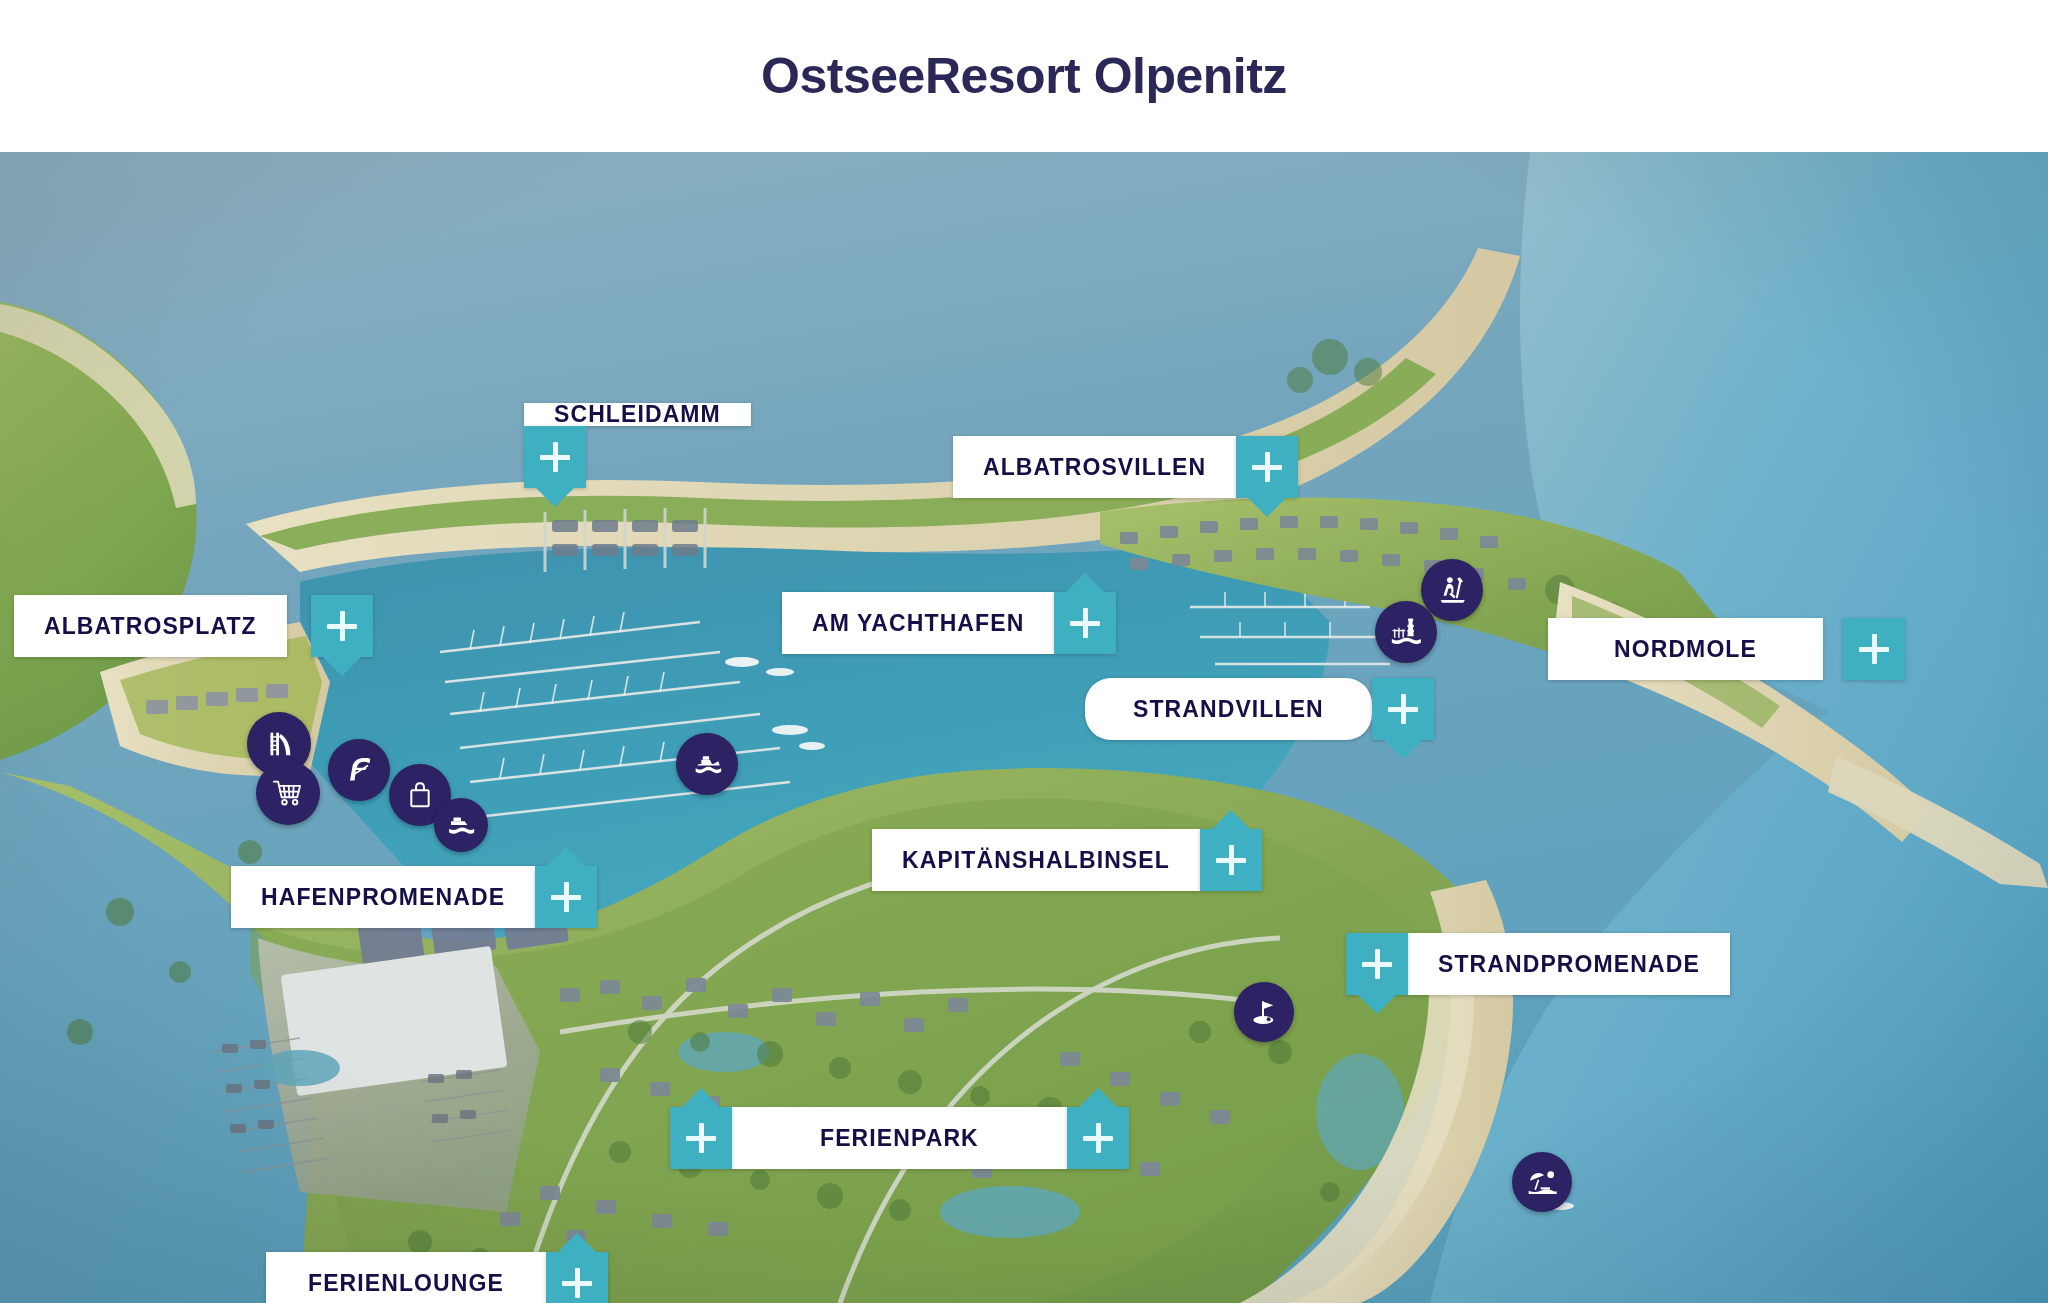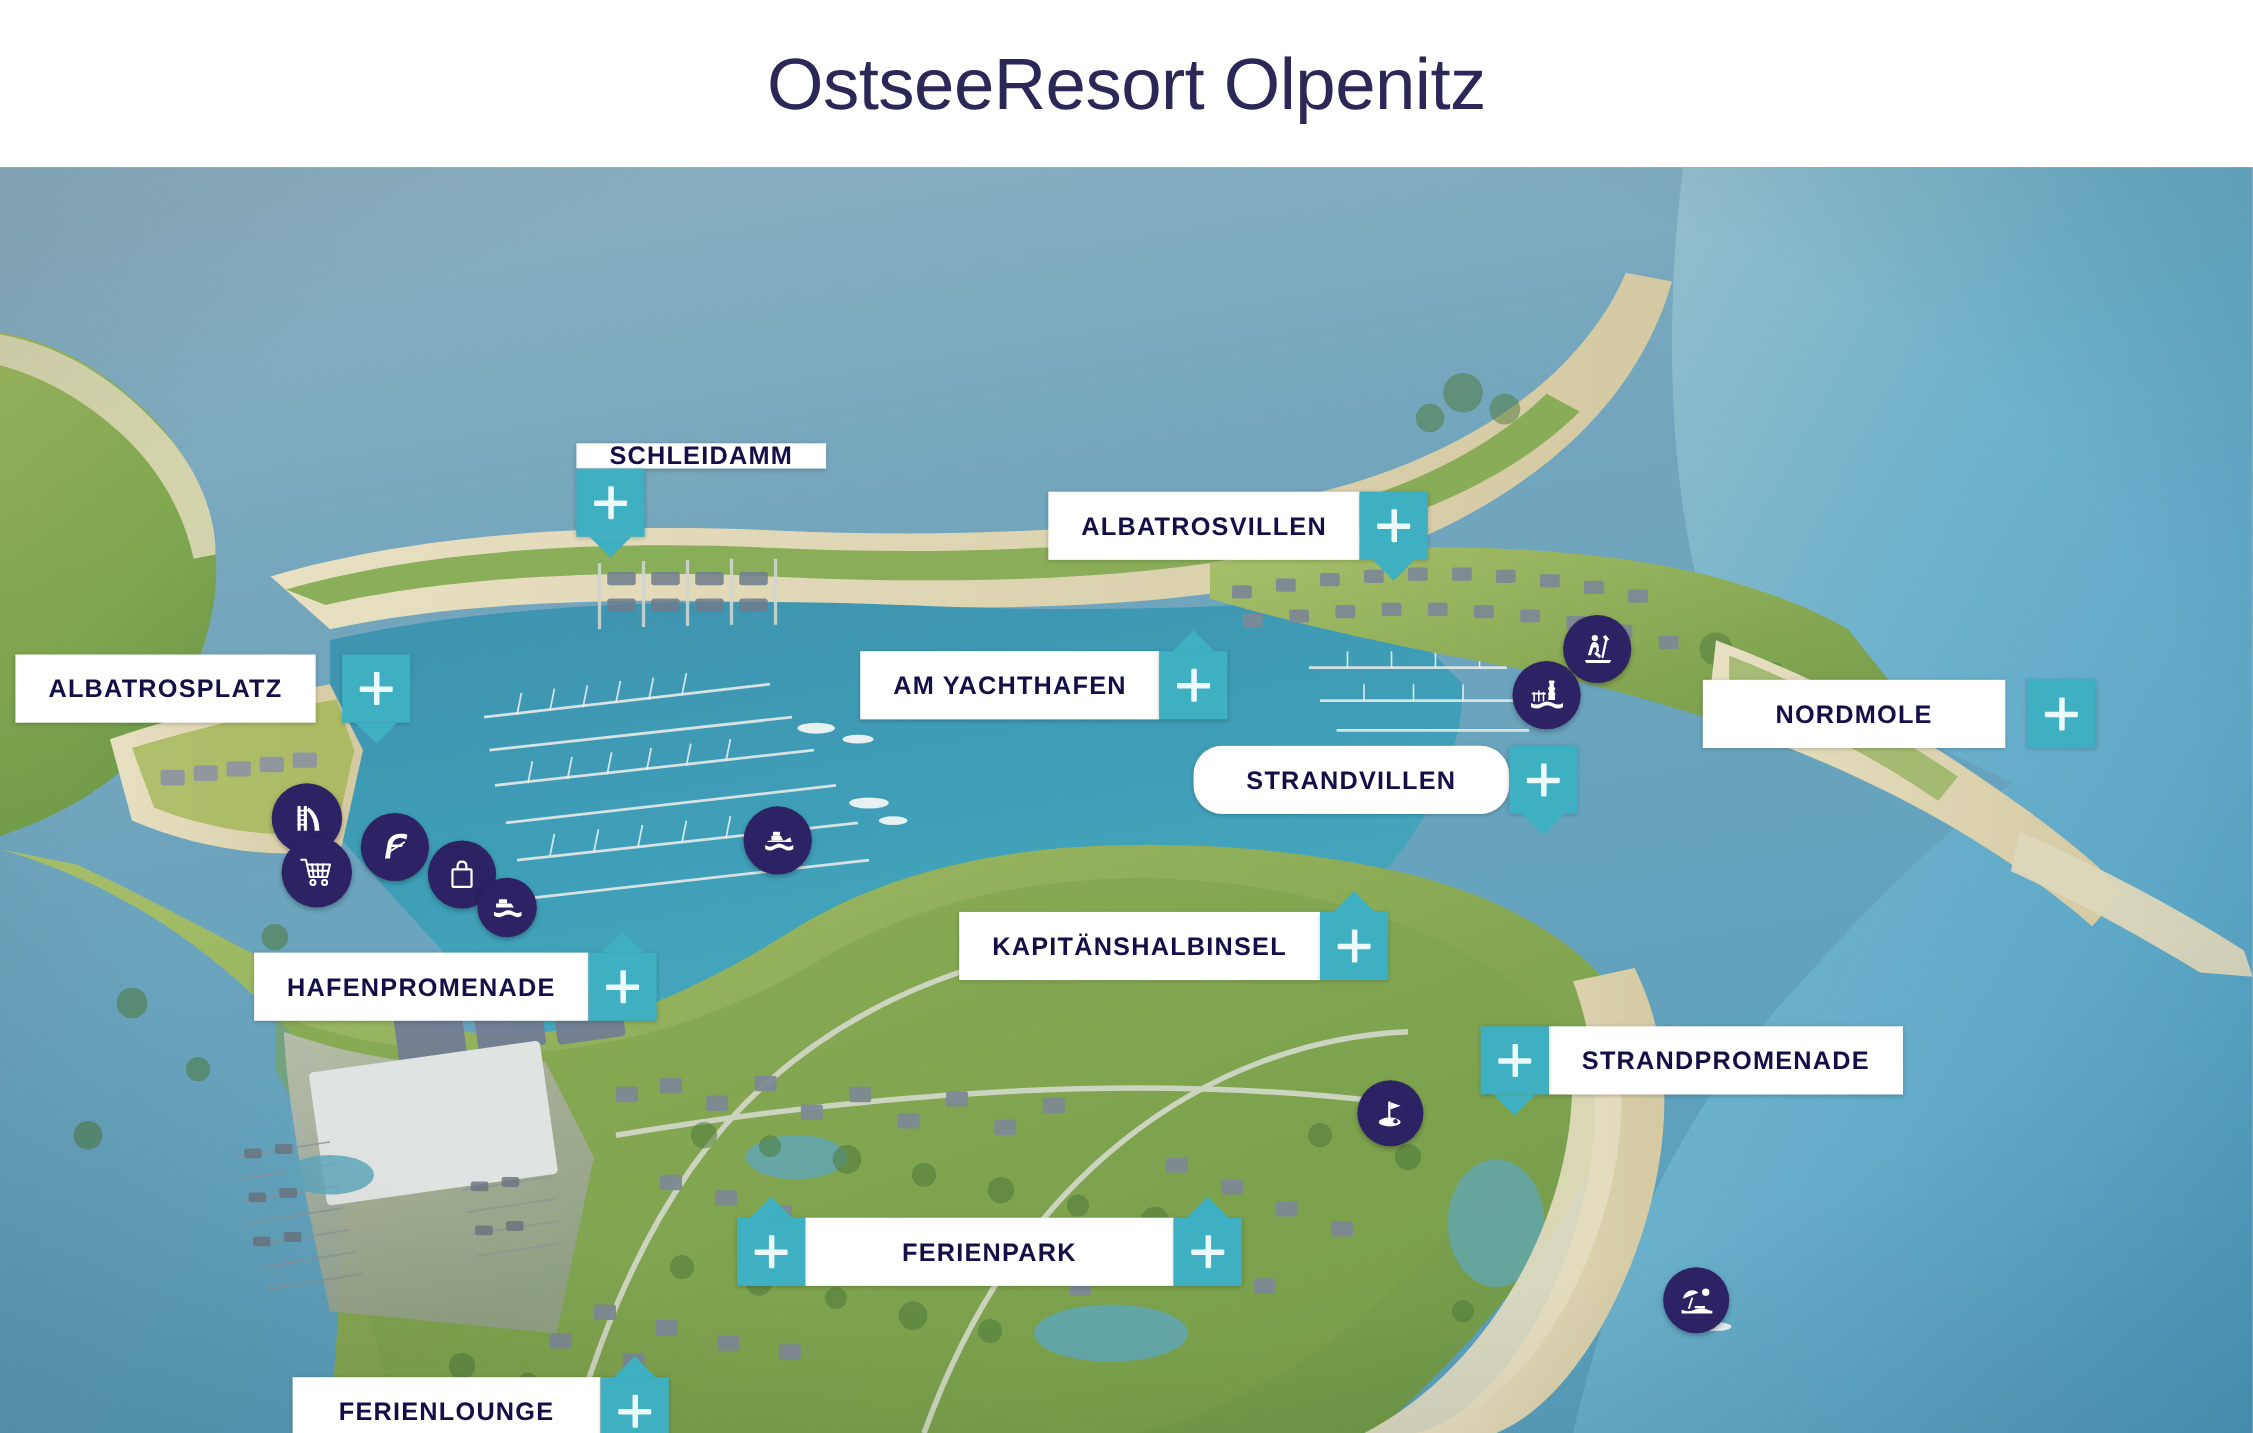--- a/index.html
+++ b/index.html
@@ -9,21 +9,21 @@
     position:relative;
   }
   #page{position:relative;width:2048px;height:1303px;background:#fff;}
 
   
   #title-bar{
     position:absolute;left:0;top:0;width:2048px;height:152px;
     display:flex;align-items:center;justify-content:center;background:#fff;
   }
   #page-title{
-    font-size:66px;font-weight:400;letter-spacing:-0.5px;
+    font-size:50px;font-weight:700;letter-spacing:-0.5px;
     color:#2b2757;line-height:1;white-space:nowrap;
   }
 
   
   #map-stage{
     position:absolute;left:0;top:152px;width:2048px;height:1151px;
     overflow:hidden;background:#7fa7b8;
   }
   #map-canvas{position:absolute;left:0;top:0;width:2048px;height:1151px;display:block;}
 
@@ -475,21 +475,21 @@
     <div class="pin" style="left:524px;top:251px;flex-direction:column;">
       <div class="plate">
         <span>SCHLEIDAMM</span>
       </div>
       <div class="plus tail-down">
         <i class="glyph"></i>
       </div>
     </div>
 
 
-    <div class="pin" style="left:953px;top:295px;">
+    <div class="pin" style="left:953px;top:284px;">
       <div class="plate">
         <span>ALBATROSVILLEN</span>
       </div>
       <div class="plus tail-down">
         <i class="glyph"></i>
       </div>
     </div>
 
     <div class="pin" style="left:14px;top:443px;gap:24px;">
       <div class="plate">

